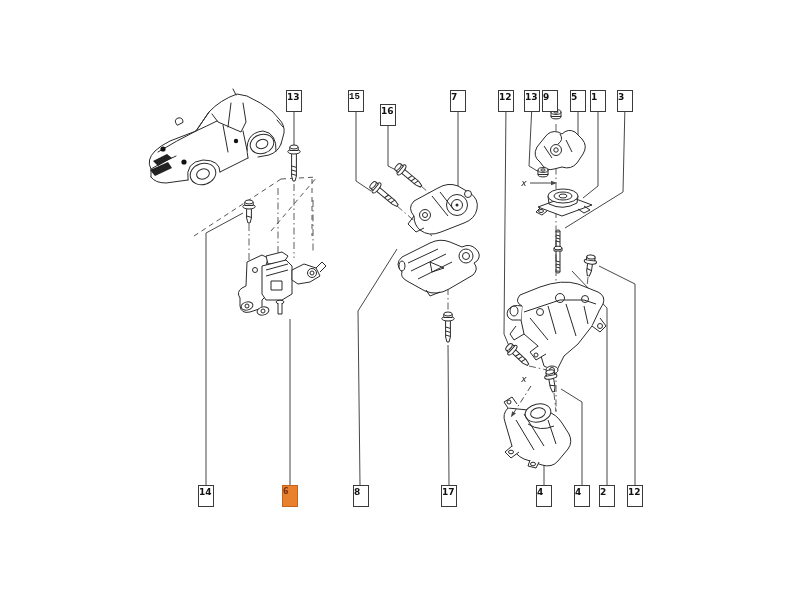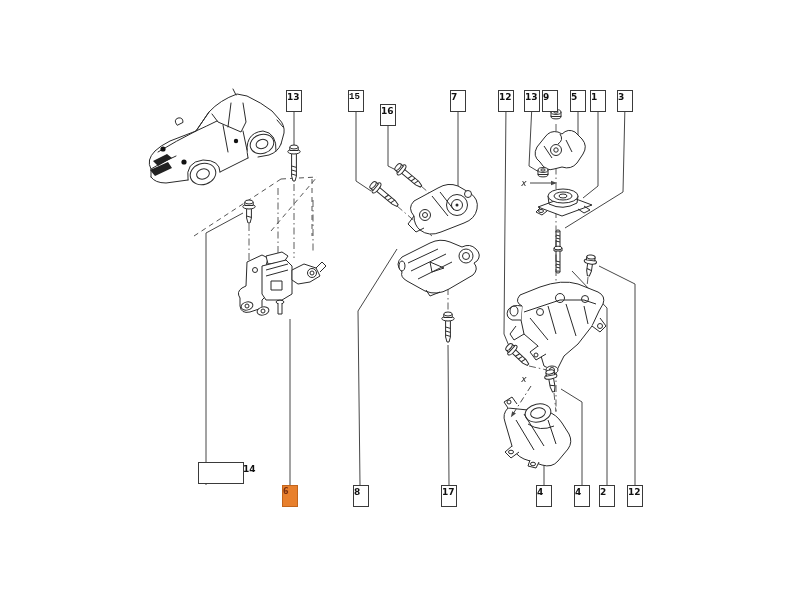--- a/index.html
+++ b/index.html
@@ -289,21 +289,21 @@
       <div class="callout" style="left: 286px; top: 90px;">13</div>
       <div class="callout" style="left: 348px; top: 90px; font-family: Liberation Mono, monospace;">15</div>
       <div class="callout" style="left: 380px; top: 104px;">16</div>
       <div class="callout" style="left: 450px; top: 90px;">7</div>
       <div class="callout" style="left: 498px; top: 90px;">12</div>
       <div class="callout" style="left: 524px; top: 90px;">13</div>
       <div class="callout" style="left: 542px; top: 90px;">9</div>
       <div class="callout" style="left: 570px; top: 90px;">5</div>
       <div class="callout" style="left: 590px; top: 90px;">1</div>
       <div class="callout" style="left: 617px; top: 90px;">3</div>
-      <div class="callout" style="left: 198px; top: 462px; padding-left: 44px;">14</div>
+      <div class="callout" style="left: 198px; top: 485px;">14</div>
       <div class="callout highlighted" style="left: 282px; top: 485px;">6</div>
       <div class="callout" style="left: 353px; top: 485px;">8</div>
       <div class="callout" style="left: 441px; top: 485px;">17</div>
       <div class="callout" style="left: 536px; top: 485px;">4</div>
       <div class="callout" style="left: 574px; top: 485px;">4</div>
       <div class="callout" style="left: 599px; top: 485px;">2</div>
       <div class="callout" style="left: 627px; top: 485px;">12</div>
     </div>
 
 </div>

